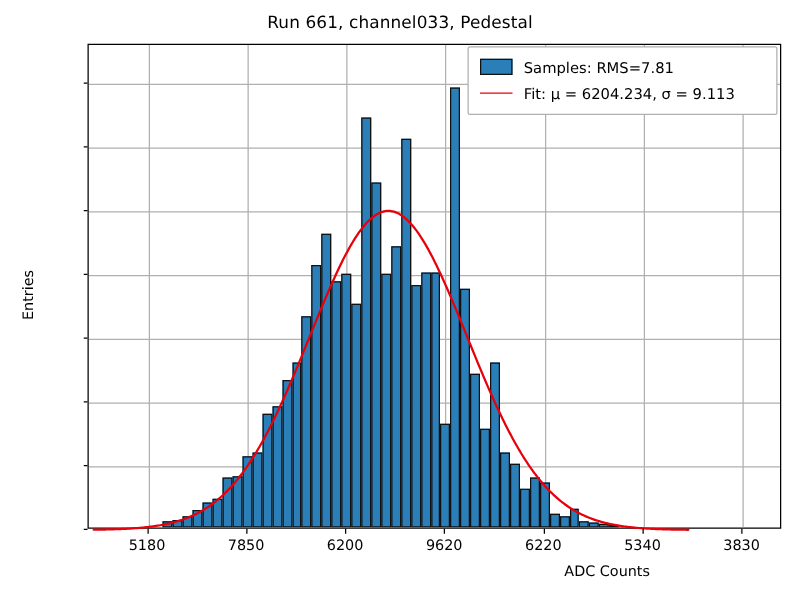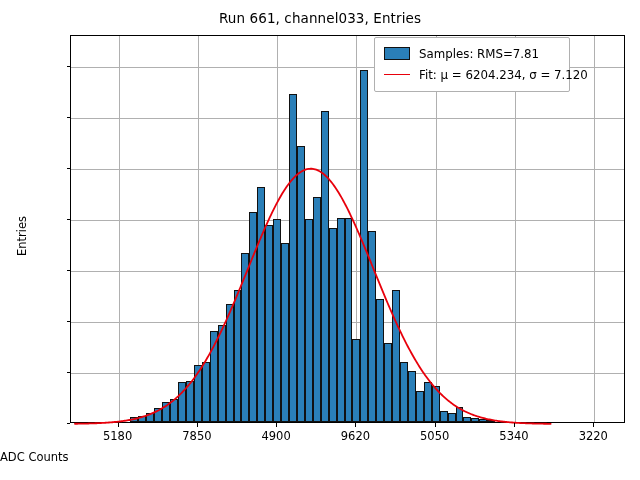--- a/index.html
+++ b/index.html
@@ -24,43 +24,43 @@
        box-sizing:border-box;}
 
   #curve{position:absolute;left:0;top:0;width:555px;height:388px;overflow:visible;}
 
   
   .tick-x{position:absolute;width:1px;height:3.5px;background:#000;top:423px;}
   .tick-y{position:absolute;height:1px;width:3.5px;background:#000;left:66.5px;}
   .xlab{position:absolute;top:429px;font-size:11.5px;color:#000;
         transform:translateX(-50%);white-space:nowrap;}
 
-  #xaxis-title{position:absolute;left:0;top:450px;width:520px;text-align:left;
+  #xaxis-title{position:absolute;left:0;top:450px;width:520px;text-align:right;
                font-size:11.5px;color:#000;}
   #yaxis-title{position:absolute;left:-78px;top:229px;width:200px;text-align:center;
                font-size:11.5px;color:#000;transform:rotate(-90deg);}
 
   
-  #legend{position:absolute;left:374px;top:37px;width:196px;
+  #legend{position:absolute;left:374px;top:37px;width:248px;
           background:#fff;border:1px solid #b0b0b0;border-radius:2px;
           padding:5px 18px 6px 8px;box-sizing:border-box;}
   .leg-row{display:flex;align-items:center;height:21px;}
   .leg-key{width:28px;height:14px;margin-right:8px;flex:0 0 auto;
            display:flex;align-items:center;justify-content:center;}
   .swatch{width:26px;height:13px;background:#2a7fb8;border:1px solid #111;
           box-sizing:border-box;}
   .lineswatch{width:26px;height:0;border-top:1.7px solid #e8000b;}
   .leg-text{font-size:11.8px;color:#000;white-space:nowrap;}
 </style>
 </head>
 <body>
 
 <div id="figure">
 
-  <div id="plot-title">Run 661, channel033, Entries</div>
+  <div id="plot-title">Run 661, channel033, Pedestal</div>
 
   <div id="axes">
     <div id="grid">
         <div class="gl h" style="top: 336.9px;"></div>
         <div class="gl h" style="top: 285.9px;"></div>
         <div class="gl h" style="top: 234.8px;"></div>
         <div class="gl h" style="top: 183.8px;"></div>
         <div class="gl h" style="top: 132.7px;"></div>
         <div class="gl h" style="top: 81.7px;"></div>
         <div class="gl h" style="top: 30.6px;"></div>
@@ -124,29 +124,29 @@
       <path id="fitpath" fill="none" stroke="#e8000b" stroke-width="1.8" stroke-linejoin="round" stroke-linecap="round" d="M 3.96 387.77 L 5.10 387.76 L 6.23 387.74 L 7.36 387.72 L 8.49 387.70 L 9.63 387.68 L 10.76 387.66 L 11.89 387.64 L 13.03 387.61 L 14.16 387.59 L 15.29 387.56 L 16.42 387.53 L 17.56 387.50 L 18.69 387.47 L 19.82 387.43 L 20.95 387.40 L 22.09 387.36 L 23.22 387.32 L 24.35 387.27 L 25.48 387.23 L 26.62 387.18 L 27.75 387.12 L 28.88 387.07 L 30.02 387.01 L 31.15 386.95 L 32.28 386.89 L 33.41 386.82 L 34.55 386.75 L 35.68 386.67 L 36.81 386.59 L 37.94 386.51 L 39.08 386.42 L 40.21 386.33 L 41.34 386.23 L 42.47 386.13 L 43.61 386.02 L 44.74 385.90 L 45.87 385.78 L 47.01 385.66 L 48.14 385.53 L 49.27 385.39 L 50.40 385.24 L 51.54 385.09 L 52.67 384.93 L 53.80 384.76 L 54.93 384.58 L 56.07 384.40 L 57.20 384.20 L 58.33 384.00 L 59.46 383.79 L 60.60 383.57 L 61.73 383.33 L 62.86 383.09 L 63.99 382.84 L 65.13 382.57 L 66.26 382.29 L 67.39 382.00 L 68.53 381.70 L 69.66 381.39 L 70.79 381.06 L 71.92 380.71 L 73.06 380.36 L 74.19 379.99 L 75.32 379.60 L 76.45 379.19 L 77.59 378.78 L 78.72 378.34 L 79.85 377.88 L 80.98 377.41 L 82.12 376.92 L 83.25 376.41 L 84.38 375.89 L 85.52 375.34 L 86.65 374.77 L 87.78 374.18 L 88.91 373.57 L 90.05 372.93 L 91.18 372.27 L 92.31 371.59 L 93.44 370.89 L 94.58 370.16 L 95.71 369.41 L 96.84 368.63 L 97.97 367.82 L 99.11 366.99 L 100.24 366.13 L 101.37 365.25 L 102.51 364.33 L 103.64 363.39 L 104.77 362.41 L 105.90 361.41 L 107.04 360.38 L 108.17 359.31 L 109.30 358.22 L 110.43 357.09 L 111.57 355.93 L 112.70 354.74 L 113.83 353.51 L 114.96 352.25 L 116.10 350.96 L 117.23 349.63 L 118.36 348.27 L 119.49 346.87 L 120.63 345.44 L 121.76 343.97 L 122.89 342.47 L 124.03 340.93 L 125.16 339.35 L 126.29 337.74 L 127.42 336.09 L 128.56 334.40 L 129.69 332.68 L 130.82 330.92 L 131.95 329.12 L 133.09 327.29 L 134.22 325.42 L 135.35 323.51 L 136.48 321.57 L 137.62 319.59 L 138.75 317.57 L 139.88 315.52 L 141.02 313.43 L 142.15 311.30 L 143.28 309.15 L 144.41 306.95 L 145.55 304.73 L 146.68 302.47 L 147.81 300.17 L 148.94 297.85 L 150.08 295.49 L 151.21 293.10 L 152.34 290.68 L 153.47 288.23 L 154.61 285.76 L 155.74 283.25 L 156.87 280.72 L 158.01 278.17 L 159.14 275.59 L 160.27 272.99 L 161.40 270.36 L 162.54 267.71 L 163.67 265.05 L 164.80 262.36 L 165.93 259.66 L 167.07 256.94 L 168.20 254.21 L 169.33 251.47 L 170.46 248.71 L 171.60 245.95 L 172.73 243.18 L 173.86 240.40 L 174.99 237.61 L 176.13 234.83 L 177.26 232.04 L 178.39 229.25 L 179.53 226.47 L 180.66 223.69 L 181.79 220.92 L 182.92 218.15 L 184.06 215.40 L 185.19 212.66 L 186.32 209.93 L 187.45 207.21 L 188.59 204.52 L 189.72 201.85 L 190.85 199.19 L 191.98 196.57 L 193.12 193.97 L 194.25 191.39 L 195.38 188.85 L 196.52 186.34 L 197.65 183.87 L 198.78 181.43 L 199.91 179.03 L 201.05 176.67 L 202.18 174.35 L 203.31 172.08 L 204.44 169.85 L 205.58 167.68 L 206.71 165.55 L 207.84 163.48 L 208.97 161.46 L 210.11 159.49 L 211.24 157.58 L 212.37 155.74 L 213.51 153.95 L 214.64 152.23 L 215.77 150.57 L 216.90 148.97 L 218.04 147.45 L 219.17 145.99 L 220.30 144.60 L 221.43 143.29 L 222.57 142.04 L 223.70 140.87 L 224.83 139.78 L 225.96 138.76 L 227.10 137.82 L 228.23 136.95 L 229.36 136.17 L 230.49 135.46 L 231.63 134.84 L 232.76 134.29 L 233.89 133.83 L 235.03 133.44 L 236.16 133.14 L 237.29 132.93 L 238.42 132.79 L 239.56 132.74 L 240.69 132.77 L 241.82 132.88 L 242.95 133.08 L 244.09 133.35 L 245.22 133.71 L 246.35 134.15 L 247.48 134.68 L 248.62 135.28 L 249.75 135.97 L 250.88 136.73 L 252.02 137.57 L 253.15 138.49 L 254.28 139.49 L 255.41 140.56 L 256.55 141.71 L 257.68 142.94 L 258.81 144.23 L 259.94 145.60 L 261.08 147.04 L 262.21 148.55 L 263.34 150.12 L 264.47 151.76 L 265.61 153.47 L 266.74 155.24 L 267.87 157.07 L 269.01 158.96 L 270.14 160.91 L 271.27 162.91 L 272.40 164.97 L 273.54 167.08 L 274.67 169.25 L 275.80 171.46 L 276.93 173.72 L 278.07 176.02 L 279.20 178.37 L 280.33 180.76 L 281.46 183.19 L 282.60 185.65 L 283.73 188.16 L 284.86 190.69 L 285.99 193.25 L 287.13 195.85 L 288.26 198.47 L 289.39 201.11 L 290.53 203.78 L 291.66 206.47 L 292.79 209.18 L 293.92 211.90 L 295.06 214.64 L 296.19 217.39 L 297.32 220.15 L 298.45 222.92 L 299.59 225.70 L 300.72 228.49 L 301.85 231.27 L 302.98 234.06 L 304.12 236.85 L 305.25 239.63 L 306.38 242.41 L 307.52 245.18 L 308.65 247.95 L 309.78 250.71 L 310.91 253.46 L 312.05 256.19 L 313.18 258.91 L 314.31 261.62 L 315.44 264.31 L 316.58 266.98 L 317.71 269.63 L 318.84 272.26 L 319.97 274.87 L 321.11 277.46 L 322.24 280.02 L 323.37 282.56 L 324.51 285.07 L 325.64 287.55 L 326.77 290.01 L 327.90 292.44 L 329.04 294.83 L 330.17 297.20 L 331.30 299.53 L 332.43 301.84 L 333.57 304.11 L 334.70 306.34 L 335.83 308.54 L 336.96 310.71 L 338.10 312.85 L 339.23 314.94 L 340.36 317.01 L 341.49 319.03 L 342.63 321.02 L 343.76 322.98 L 344.89 324.90 L 346.03 326.78 L 347.16 328.62 L 348.29 330.43 L 349.42 332.20 L 350.56 333.93 L 351.69 335.63 L 352.82 337.29 L 353.95 338.91 L 355.09 340.50 L 356.22 342.05 L 357.35 343.56 L 358.48 345.04 L 359.62 346.48 L 360.75 347.89 L 361.88 349.26 L 363.02 350.60 L 364.15 351.90 L 365.28 353.17 L 366.41 354.40 L 367.55 355.61 L 368.68 356.77 L 369.81 357.91 L 370.94 359.01 L 372.08 360.09 L 373.21 361.13 L 374.34 362.14 L 375.47 363.12 L 376.61 364.07 L 377.74 365.00 L 378.87 365.89 L 380.01 366.76 L 381.14 367.60 L 382.27 368.41 L 383.40 369.20 L 384.54 369.96 L 385.67 370.69 L 386.80 371.40 L 387.93 372.09 L 389.07 372.75 L 390.20 373.39 L 391.33 374.01 L 392.46 374.61 L 393.60 375.18 L 394.73 375.74 L 395.86 376.27 L 396.99 376.78 L 398.13 377.28 L 399.26 377.76 L 400.39 378.22 L 401.53 378.66 L 402.66 379.08 L 403.79 379.49 L 404.92 379.88 L 406.06 380.26 L 407.19 380.62 L 408.32 380.96 L 409.45 381.30 L 410.59 381.62 L 411.72 381.92 L 412.85 382.21 L 413.98 382.49 L 415.12 382.76 L 416.25 383.02 L 417.38 383.27 L 418.52 383.50 L 419.65 383.73 L 420.78 383.94 L 421.91 384.15 L 423.05 384.34 L 424.18 384.53 L 425.31 384.71 L 426.44 384.88 L 427.58 385.04 L 428.71 385.20 L 429.84 385.35 L 430.97 385.49 L 432.11 385.62 L 433.24 385.75 L 434.37 385.87 L 435.51 385.99 L 436.64 386.10 L 437.77 386.20 L 438.90 386.30 L 440.04 386.40 L 441.17 386.48 L 442.30 386.57 L 443.43 386.65 L 444.57 386.73 L 445.70 386.80 L 446.83 386.87 L 447.96 386.93 L 449.10 387.00 L 450.23 387.05 L 451.36 387.11 L 452.49 387.16 L 453.63 387.21 L 454.76 387.26 L 455.89 387.30 L 457.03 387.35 L 458.16 387.38 L 459.29 387.42 L 460.42 387.46 L 461.56 387.49 L 462.69 387.52 L 463.82 387.55 L 464.95 387.58 L 466.09 387.61 L 467.22 387.63 L 468.35 387.65 L 469.48 387.68 L 470.62 387.70 L 471.75 387.72 L 472.88 387.73 L 474.02 387.75 L 475.15 387.77 L 476.28 387.78 L 477.41 387.80 L 478.55 387.81 L 479.68 387.82"></path>
     </svg>
   </div>
 
   <div id="axis-decor">
       <div class="tick-x" style="left: 117.6px;"></div>
       <div class="xlab" style="left: 117.6px;">5180</div>
       <div class="tick-x" style="left: 196.9px;"></div>
       <div class="xlab" style="left: 196.9px;">7850</div>
       <div class="tick-x" style="left: 276.1px;"></div>
-      <div class="xlab" style="left: 276.1px;">4900</div>
+      <div class="xlab" style="left: 276.1px;">6200</div>
       <div class="tick-x" style="left: 355.4px;"></div>
       <div class="xlab" style="left: 355.4px;">9620</div>
       <div class="tick-x" style="left: 434.7px;"></div>
-      <div class="xlab" style="left: 434.7px;">5050</div>
+      <div class="xlab" style="left: 434.7px;">6220</div>
       <div class="tick-x" style="left: 514px;"></div>
       <div class="xlab" style="left: 514px;">5340</div>
       <div class="tick-x" style="left: 593.3px;"></div>
-      <div class="xlab" style="left: 593.3px;">3220</div>
+      <div class="xlab" style="left: 593.3px;">3830</div>
       <div class="tick-y" style="top: 423px;"></div>
       <div class="tick-y" style="top: 371.9px;"></div>
       <div class="tick-y" style="top: 320.9px;"></div>
       <div class="tick-y" style="top: 269.8px;"></div>
       <div class="tick-y" style="top: 218.8px;"></div>
       <div class="tick-y" style="top: 167.7px;"></div>
       <div class="tick-y" style="top: 116.7px;"></div>
       <div class="tick-y" style="top: 65.6px;"></div>
     </div>
 
@@ -157,17 +157,17 @@
     <div class="leg-row">
       <span class="leg-key">
         <span class="swatch"></span>
       </span>
       <span class="leg-text">Samples: RMS=7.81</span>
     </div>
     <div class="leg-row">
       <span class="leg-key">
         <span class="lineswatch"></span>
       </span>
-      <span class="leg-text">Fit: μ = 6204.234, σ = 7.120</span>
+      <span class="leg-text">Fit: μ = 6204.234, σ = 9.113</span>
     </div>
   </div>
 
 </div>
 
 </body></html>

